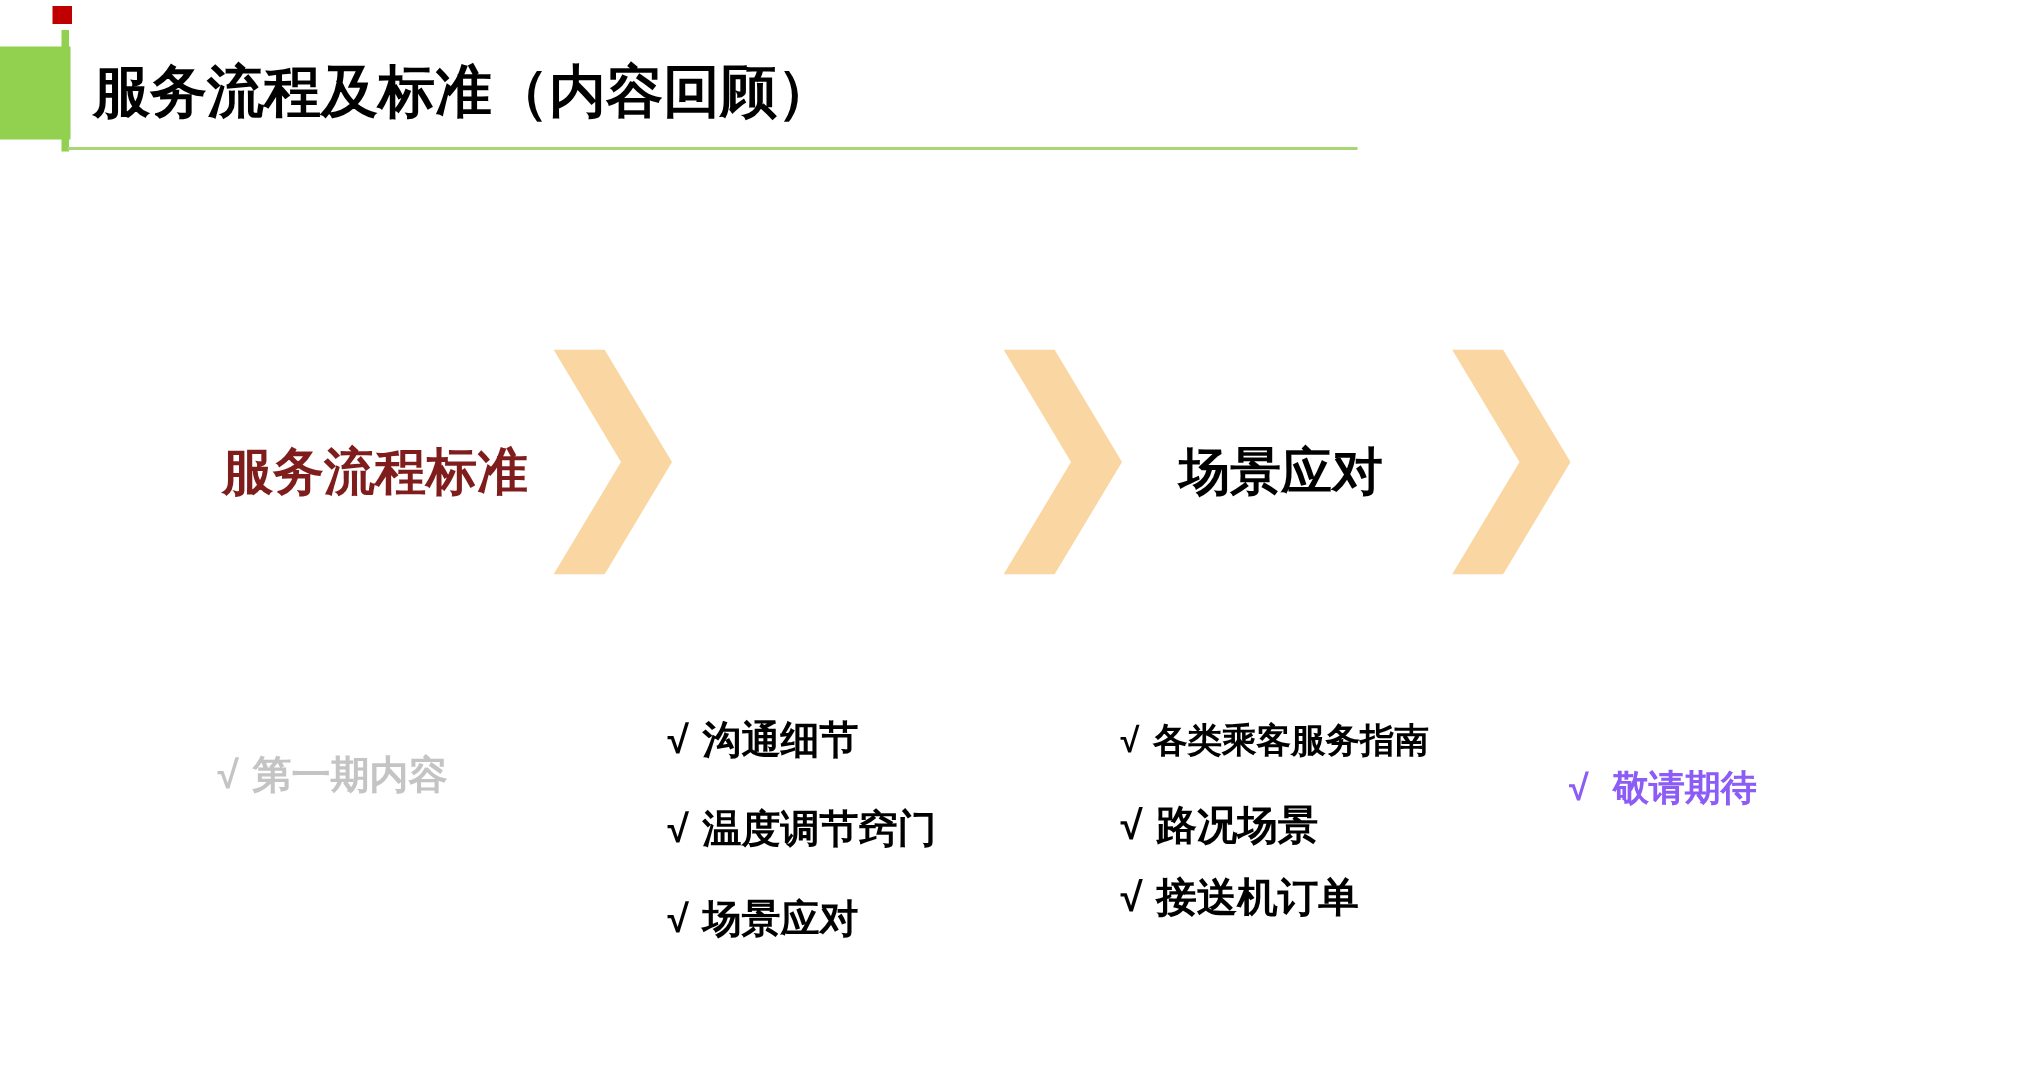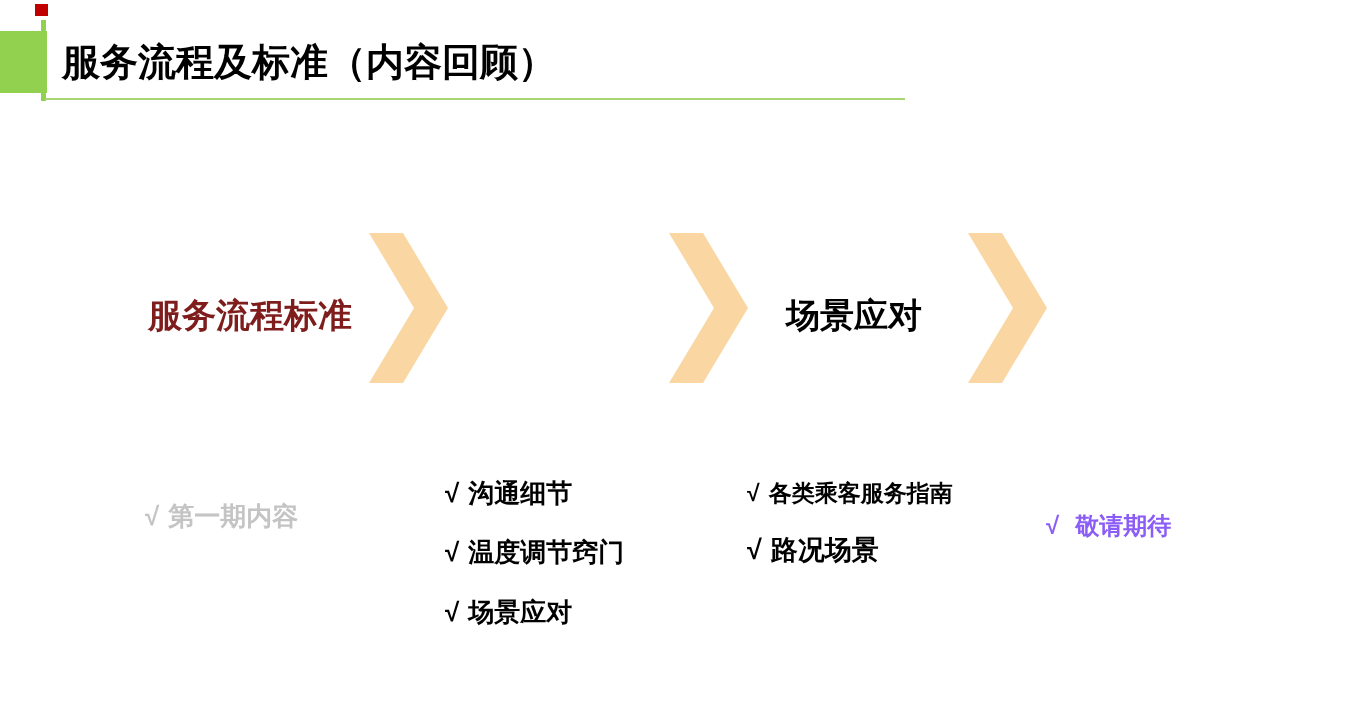--- a/index.html
+++ b/index.html
@@ -97,18 +97,21 @@
   <div class="bullet b23">
     <span class="check">√</span><span>场景应对</span>
   </div>
 
   <div class="bullet b31">
     <span class="check">√</span><span>各类乘客服务指南</span>
   </div>
   <div class="bullet b32">
     <span class="check">√</span><span>路况场景</span>
   </div>
+  <div class="bullet b33">
+    <span class="check">√</span><span>接送机订单</span>
+  </div>
 
   <div class="bullet b-gray2 b41">
     <span class="check">√</span><span>敬请期待</span>
   </div>
 
 </div>
 
 </body></html>

